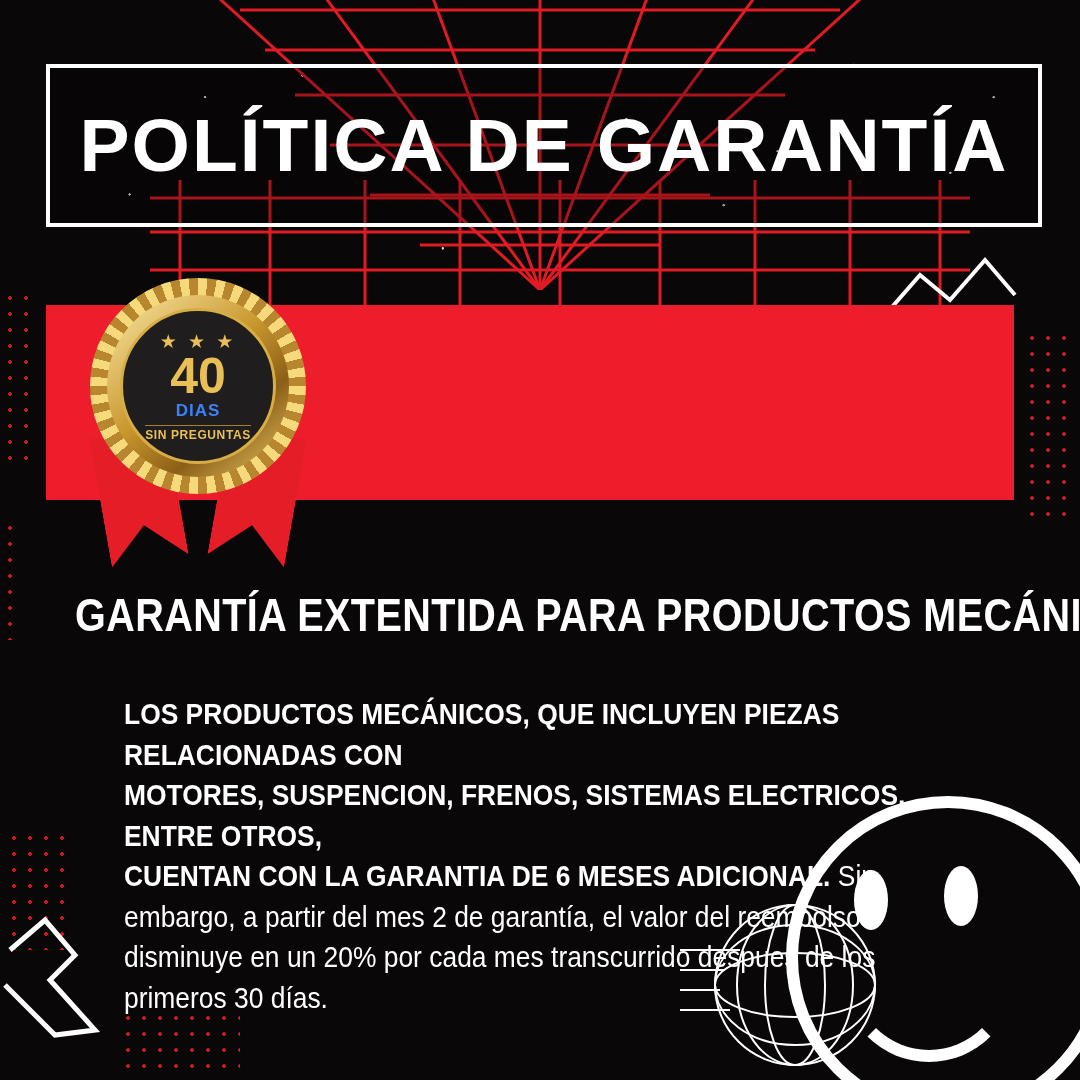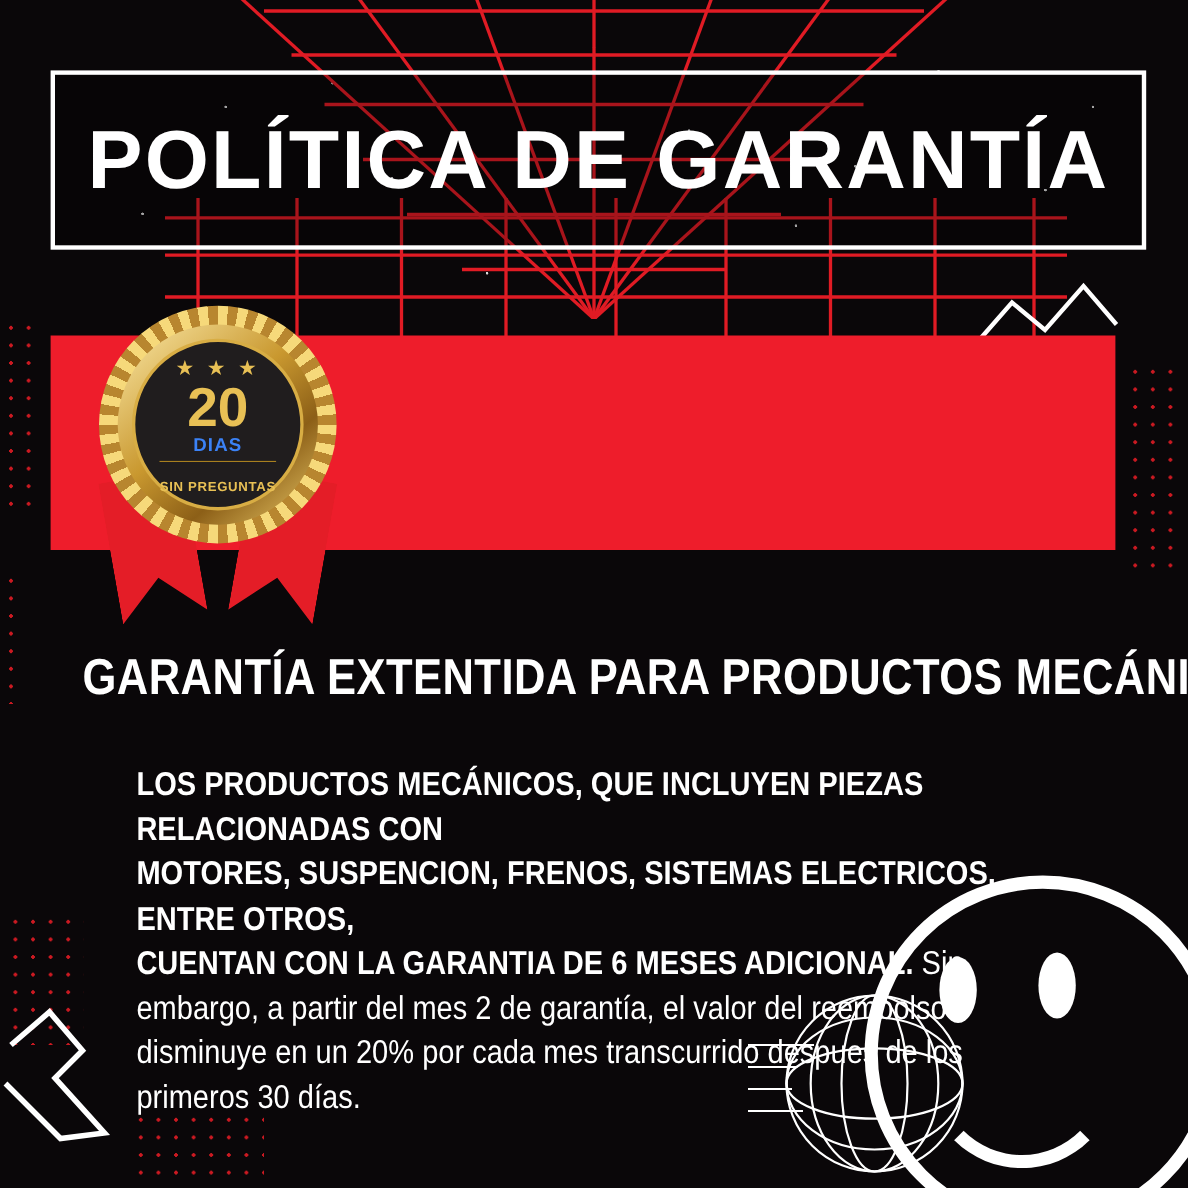--- a/index.html
+++ b/index.html
@@ -215,21 +215,21 @@
     letter-spacing: 1px;
     color: #3b82f6;
   }
   .seal-sub {
     font-size: 12px;
     font-weight: 700;
     letter-spacing: .6px;
     color: #e8c055;
     margin-top: 4px;
     border-top: 1px solid #a9801f;
-    padding-top: 15px;
+    padding-top: 2px;
   }
 
   
   .section-head {
     position: absolute;
     left: 75px;
     top: 588px;
     width: 930px;
     color: #ffffff;
     font-size: 46px;
@@ -375,21 +375,21 @@
   </div>
 
   <div class="red-banner"></div>
 
   <div class="badge-wrap">
     <div class="ribbon"></div>
     <div class="seal">
       <div class="seal-inner-ring">
         <div class="seal-core">
           <div class="seal-stars">★ ★ ★</div>
-          <div class="seal-num">20</div>
+          <div class="seal-num">40</div>
           <div class="seal-days">DIAS</div>
           <div class="seal-sub">SIN PREGUNTAS</div>
         </div>
       </div>
     </div>
   </div>
 
   <div class="section-head">GARANTÍA EXTENTIDA PARA PRODUCTOS MECÁNICOS</div>
 
   <div class="body-text">

